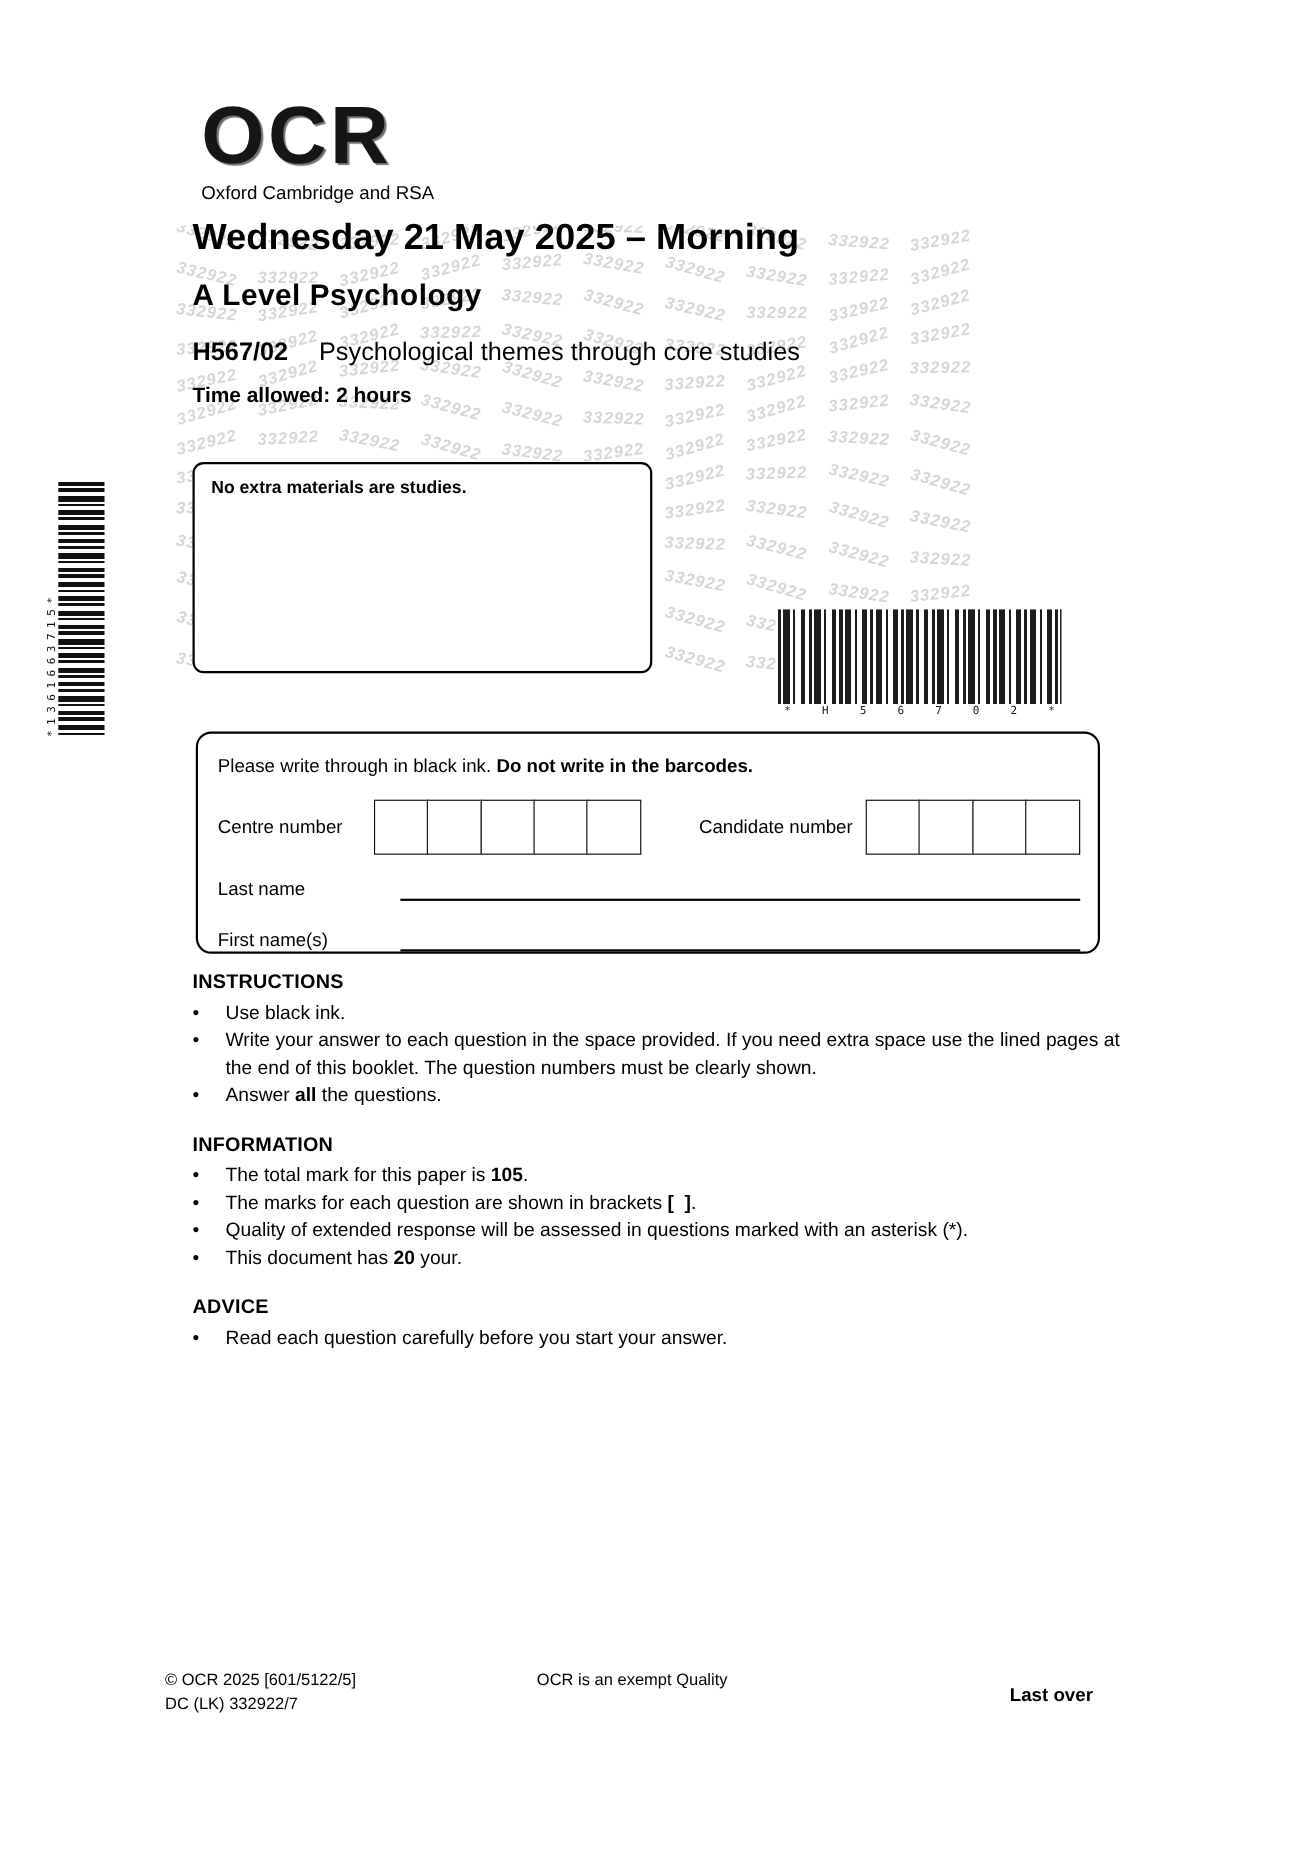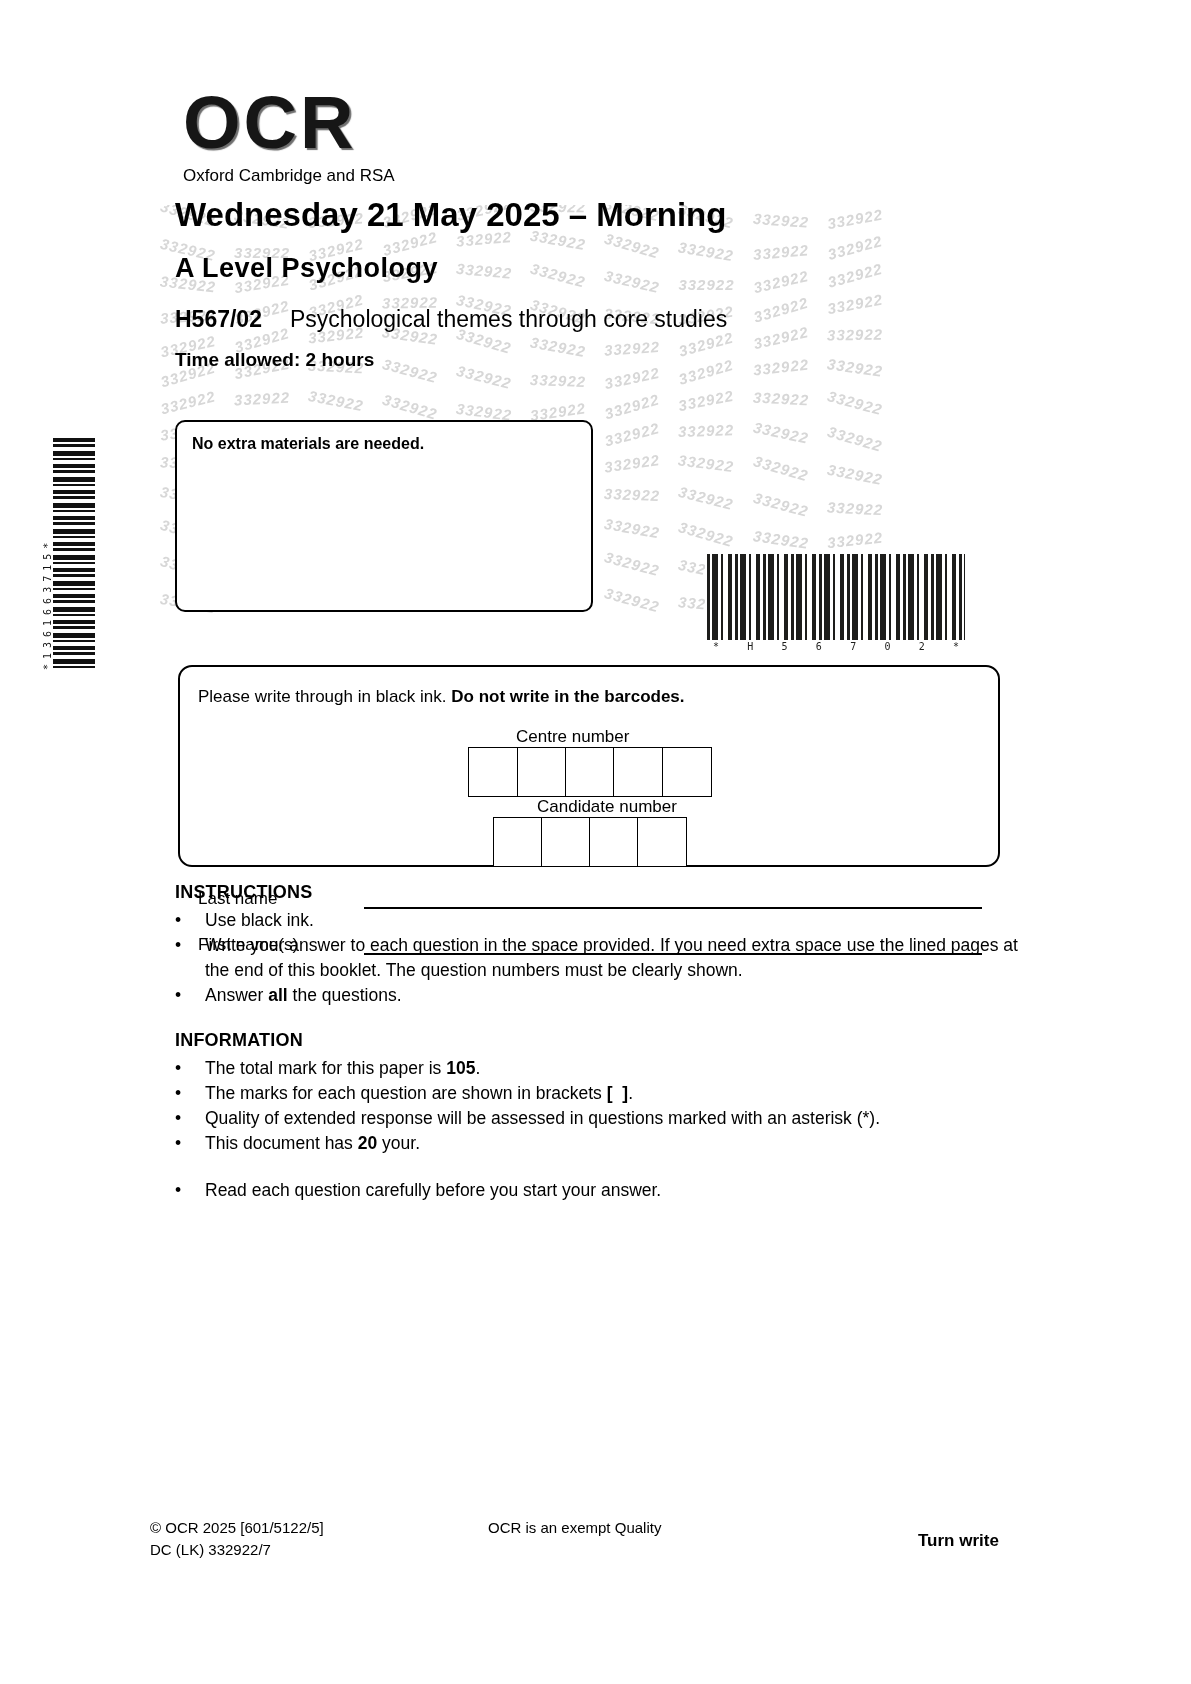--- a/index.html
+++ b/index.html
@@ -83,21 +83,21 @@
   .cand-box {
     position: absolute; left: 178px; top: 665px;
     width: 822px; height: 202px;
     border: 2.5px solid #000; border-radius: 14px;
     background: #fff; z-index: 2;
     padding: 20px 16px 0 18px;
     font-size: 17px;
   }
   .ink-notice { margin-bottom: 20px; }
   .ink-notice .b { font-weight: bold; }
-  .num-row { display: flex; align-items: center; flex-direction: column; }
+  .num-row { display: flex; align-items: center; }
   .num-label { width: 148px; }
   .num-label2 { width: 168px; margin-left: 42px; padding-left: 10px; }
   .cellgrid { display: flex; }
   .cellgrid .cell {
     width: 50px; height: 50px; background: #fff;
     border: 1.7px solid #000; margin-left: -1.7px;
   }
   .cellgrid .cell:first-child { margin-left: 0; }
   .name-row { display: flex; align-items: flex-end; margin-top: 26px; }
   .name-row.last { margin-top: 22px; }
@@ -147,21 +147,21 @@
   </div>
 
   <div class="hdr date-title">Wednesday 21 May 2025 – Morning</div>
   <div class="hdr qual-title">A Level Psychology</div>
   <div class="hdr paper-line">
     <span class="code">H567/02</span><span>Psychological themes through core studies</span>
   </div>
   <div class="hdr time-line">Time allowed: 2 hours</div>
 
   <div class="materials-box">
-    <div class="note">No extra materials are needed.</div>
+    <div class="note">No extra materials are studies.</div>
   </div>
 
   <div class="vbc">
     <div class="vbc-text">*1361663715*</div>
     <div class="vbc-bars"></div>
   </div>
 
   <div class="hbc">
     <div class="hbc-bars"></div>
     <div class="hbc-label">
@@ -241,26 +241,27 @@
           <span><span>Quality of extended response will be assessed in questions marked with an asterisk (*).</span></span>
         </li>
       <li>
           <span class="dot">•</span>
           <span><span>This document has </span><span class="b">20</span><span> your.</span></span>
         </li>
     </ul>
   </div>
 
   <div class="section sec-advice">
+    <div class="sec-h">ADVICE</div>
     <ul class="bullets">
       <li>
           <span class="dot">•</span>
           <span><span>Read each question carefully before you start your answer.</span></span>
         </li>
     </ul>
   </div>
 
   <div class="footer-item f-copy">© OCR 2025  [601/5122/5]</div>
   <div class="footer-item f-dc">DC (LK) 332922/7</div>
   <div class="footer-item f-charity">OCR is an exempt Quality</div>
-  <div class="footer-item f-turn">Turn write</div>
+  <div class="footer-item f-turn">Last over</div>
 
 </div>
 
 </body></html>

